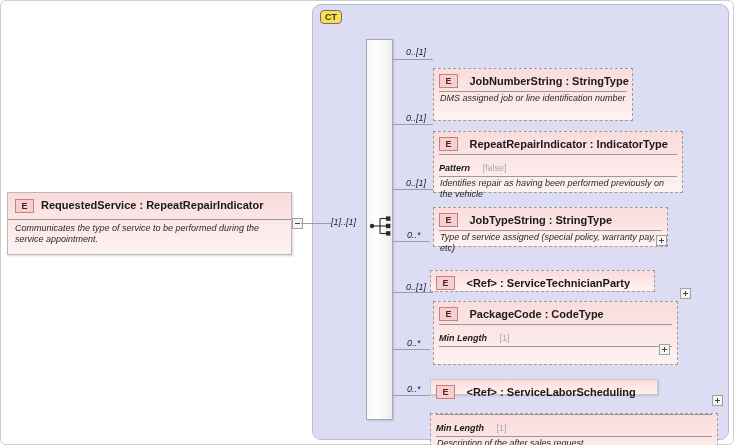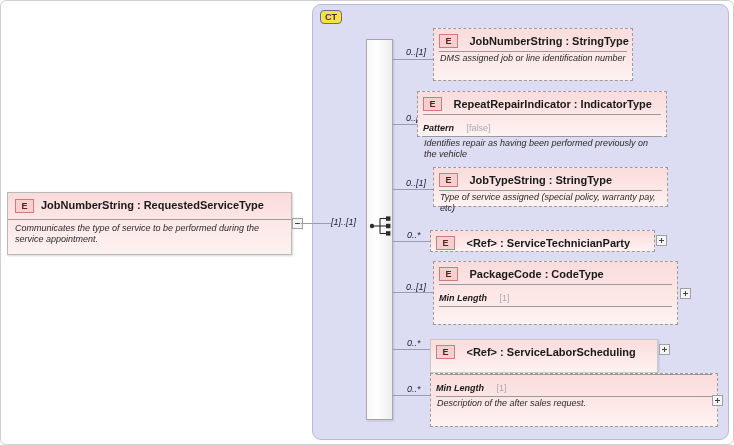--- a/index.html
+++ b/index.html
@@ -121,20 +121,21 @@
     font-style: italic;
     color: #2a2a2a;
     line-height: 11px;
   }
 
   
   .child {
     position: absolute;
     box-sizing: border-box;
     background: linear-gradient(to bottom, #fadcdc 0%, #fde8e8 60%, #fdf3f2 100%);
+    margin-top: 40px;
   }
   .child.optional {
     border: 1px dashed #9b9b9b;
   }
   .child.ref {
     border: 1px dashed #9b9b9b;
   }
   .child .row-hdr {
     position: relative;
     height: 20px;
@@ -214,21 +215,21 @@
   }
 </style>
 </head>
 <body>
 
 <div id="diagram-root">
 
   <div class="root-elem">
     <div class="hdr">
       <span class="e-badge" style="position:absolute;left:7px;top:6px;">E</span>
-      <span class="elem-name" style="position:absolute;left:33px;top:6px;">JobNumberString : RequestedServiceType</span>
+      <span class="elem-name" style="position:absolute;left:33px;top:6px;">RequestedService : RepeatRepairIndicator</span>
     </div>
     <div class="body">
       <div class="annot" style="width:268px;">Communicates the type of service to be performed during the service appointment.</div>
     </div>
   </div>
 
   <div class="toggle" style="left:291px;top:217px;"></div>
 
   <div class="hline gray" style="left:302px;top:222px;width:26px;"></div>
 
@@ -260,21 +261,21 @@
       <span class="elem-name" style="margin-left:7px;">JobNumberString : StringType</span>
     </div>
     <div class="sep"></div>
     <div class="desc">
       <div class="annot">DMS assigned job or line identification number</div>
     </div>
   </div>
 
   <div class="hline" style="left:392px;top:123px;width:40px;"></div>
   <div class="card" style="left:405px;top:112px;">0..[1]</div>
-  <div class="child optional" style="left:416px;top:90px;width:250px;height:46px;">
+  <div class="child optional" style="left:432px;top:90px;width:250px;height:62px;">
     <div class="row-hdr">
       <span class="e-badge">E</span>
       <span class="elem-name" style="margin-left:7px;">RepeatRepairIndicator : IndicatorType</span>
     </div>
     <div class="sep"></div>
     <div class="facet">
       <span class="facet-name">Pattern</span>
       <span class="facet-val">[false]</span>
     </div>
     <div class="sep"></div>
@@ -317,21 +318,21 @@
     <div class="facet">
       <span class="facet-name">Min Length</span>
       <span class="facet-val">[1]</span>
     </div>
     <div class="sep"></div>
   </div>
   <div class="toggle plus" style="left:679px;top:287px;"></div>
 
   <div class="hline" style="left:392px;top:348px;width:37px;"></div>
   <div class="card" style="left:406px;top:337px;">0..*</div>
-  <div class="child solid-shadow" style="left:429px;top:338px;width:228px;height:34px;">
+  <div class="child solid-shadow" style="left:429px;top:338px;width:228px;height:16px;">
     <div class="row-hdr">
       <span class="e-badge">E</span>
       <span class="elem-name" style="margin-left:7px;">&lt;Ref&gt;     : ServiceLaborScheduling</span>
     </div>
   </div>
   <div class="toggle plus" style="left:658px;top:343px;"></div>
 
   <div class="hline" style="left:392px;top:394px;width:37px;"></div>
   <div class="card" style="left:406px;top:383px;">0..*</div>
   <div class="child optional" style="left:429px;top:372px;width:288px;height:54px;">

